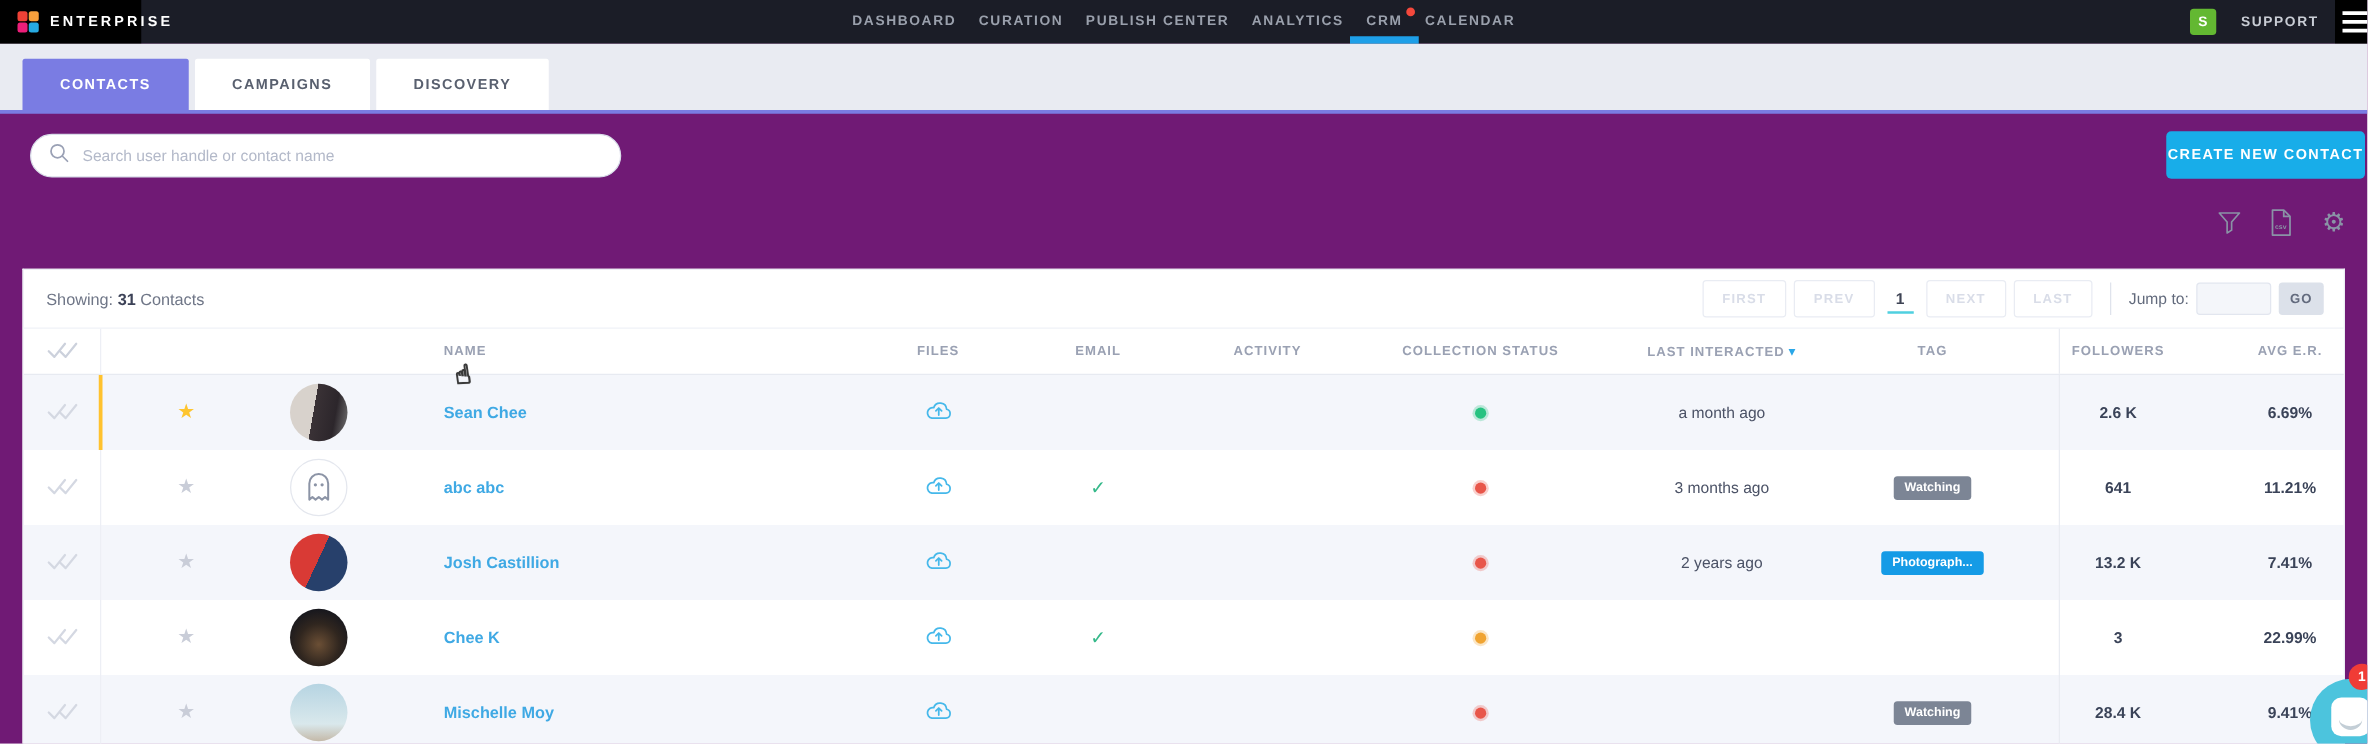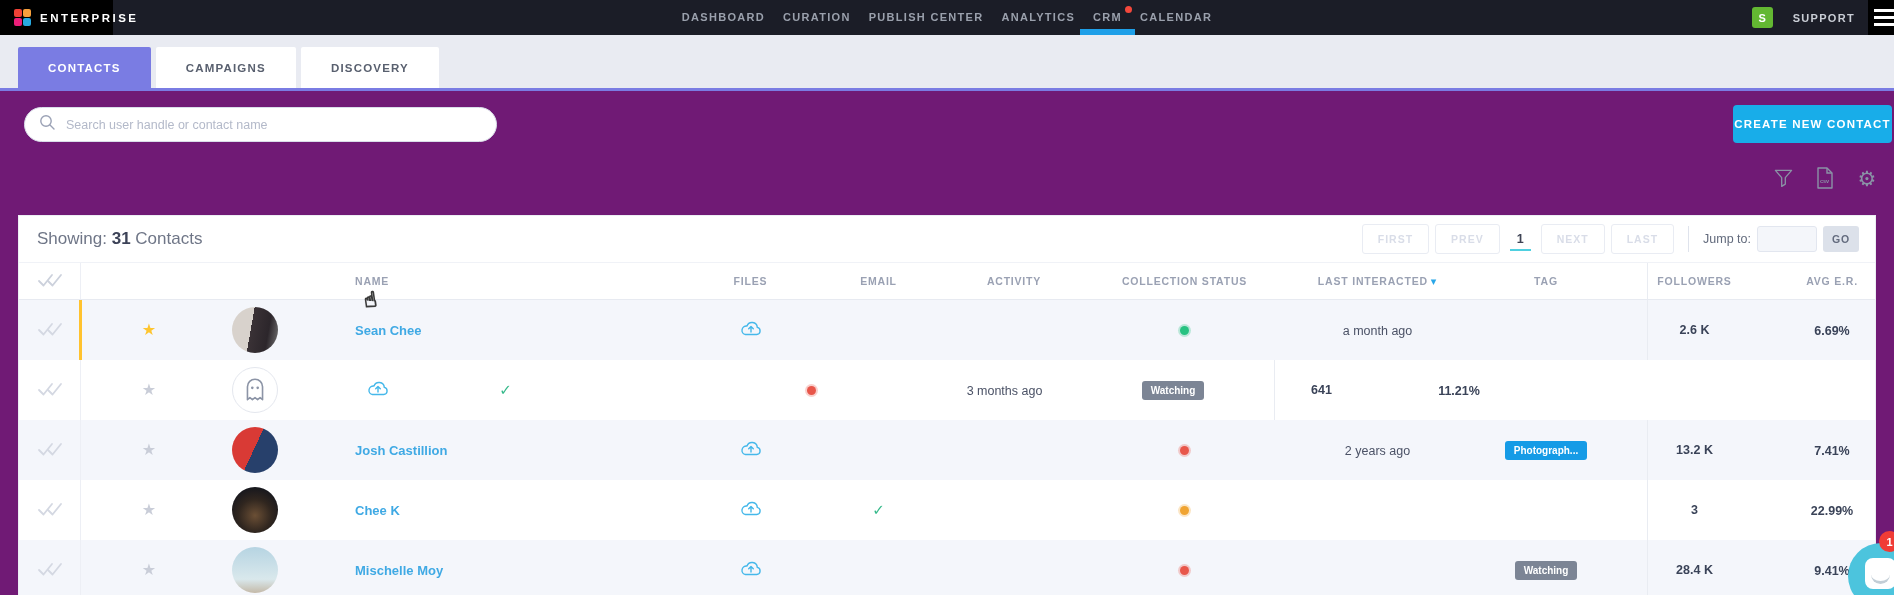--- a/index.html
+++ b/index.html
@@ -38,21 +38,21 @@
   .search-wrap input { border:none; outline:none; flex:1; font-size:12.5px; color:#5a6172; background:transparent; font-family:inherit; }
   .search-wrap input::placeholder { color:#b3b9c9; }
   .create-btn { position:absolute; left:1733px; top:105px; width:159px; height:38px; background:#18ade9; color:#fff; border:none; border-radius:4px; font-size:11.5px; font-weight:bold; letter-spacing:1.2px; cursor:pointer; font-family:inherit; }
   .tool-icons { position:absolute; right:16px; top:166px; display:flex; align-items:center; gap:20px; }
   .tool-icon { width:22px; height:24px; display:flex; align-items:center; justify-content:center; cursor:pointer; color:#8a93a6; }
   .gear-glyph { font-size:21px; line-height:1; color:#8a93a6; }
 
   
   .card { position:absolute; left:18px; right:18px; top:215px; bottom:-2px; background:#fff; border:1px solid #eceef4; border-bottom:none; }
   .summary-row { height:46px; display:flex; align-items:center; justify-content:space-between; padding:0 16px 0 18px; }
-  .showing-text { font-size:17px; color:#6f7687; }
+  .showing-text { font-size:13px; color:#6f7687; }
   .showing-text b { color:#3c4257; }
   .pagination { display:flex; align-items:center; gap:6px;justify-content:flex-end; }
   .page-btn { border:1px solid #e9ecf3; border-radius:3px; background:#fff; color:#d9dde8; font-size:10.5px; font-weight:bold; letter-spacing:1px; padding:8px 15px; cursor:pointer; font-family:inherit; }
   .page-current { color:#3e4354; font-size:12.5px; font-weight:bold; padding:5px 7px 3px; border-bottom:2px solid #4fd0e0; margin:0 4px; cursor:pointer; }
   .pag-divider { width:1px; height:26px; background:#dfe3ec; margin:0 8px; }
   .jump-label { font-size:12.5px; color:#626a7c; }
   .jump-input { width:60px; height:26px; background:#f4f6fa; border:1px solid #e2e6ef; border-radius:3px; outline:none; padding:0 6px; font-size:12px; color:#4a5164; font-family:inherit; }
   .go-btn { width:36px; height:26px; background:#dce1ea; border:none; border-radius:3px; color:#636b7e; font-size:10.5px; font-weight:bold; letter-spacing:0.8px; cursor:pointer; font-family:inherit; }
 
   .thead, .trow { display:flex; align-items:center;gap:48px; }
@@ -262,20 +262,21 @@
         </div>
       <div class="c-avatar">
           <span class="avatar ghost">
         <svg width="26" height="28" viewBox="0 0 24 26">
               <path d="M12 3 a7 7 0 0 1 7 7 v12 l-2.3-1.9 -2.3 1.9 -2.4-1.9 -2.4 1.9 -2.3-1.9 -2.3 1.9 v-12 a7 7 0 0 1 7-7 z" fill="none" stroke="#8c94a6" stroke-width="1.5" stroke-linejoin="round"></path>
               <circle cx="9.5" cy="11" r="1.2" fill="#8c94a6"></circle>
               <circle cx="14.5" cy="11" r="1.2" fill="#8c94a6"></circle>
             </svg>
       </span>
         </div>
+      <div class="c-name"><span class="name-link">abc abc</span></div>
       <div class="c-files"><span class="cloud-icon">
         <svg width="24" height="18" viewBox="0 0 24 18">
               <path d="M6.5 15.5 h11.2 a3.6 3.6 0 0 0 .6-7.1 5.3 5.3 0 0 0-10.3-1.3 4 4 0 0 0-1.5 8.4 z" fill="none" stroke="#45b8ea" stroke-width="1.4" stroke-linejoin="round"></path>
               <path d="M12 13 v-5.4 M9.7 9.7 L12 7.4 l2.3 2.3" fill="none" stroke="#45b8ea" stroke-width="1.4" stroke-linecap="round" stroke-linejoin="round"></path>
             </svg>
       </span></div>
       <div class="c-email"><span class="email-check">✓</span></div>
       <div class="c-activity"></div>
       <div class="c-status">
           <span class="dot red"></span>

